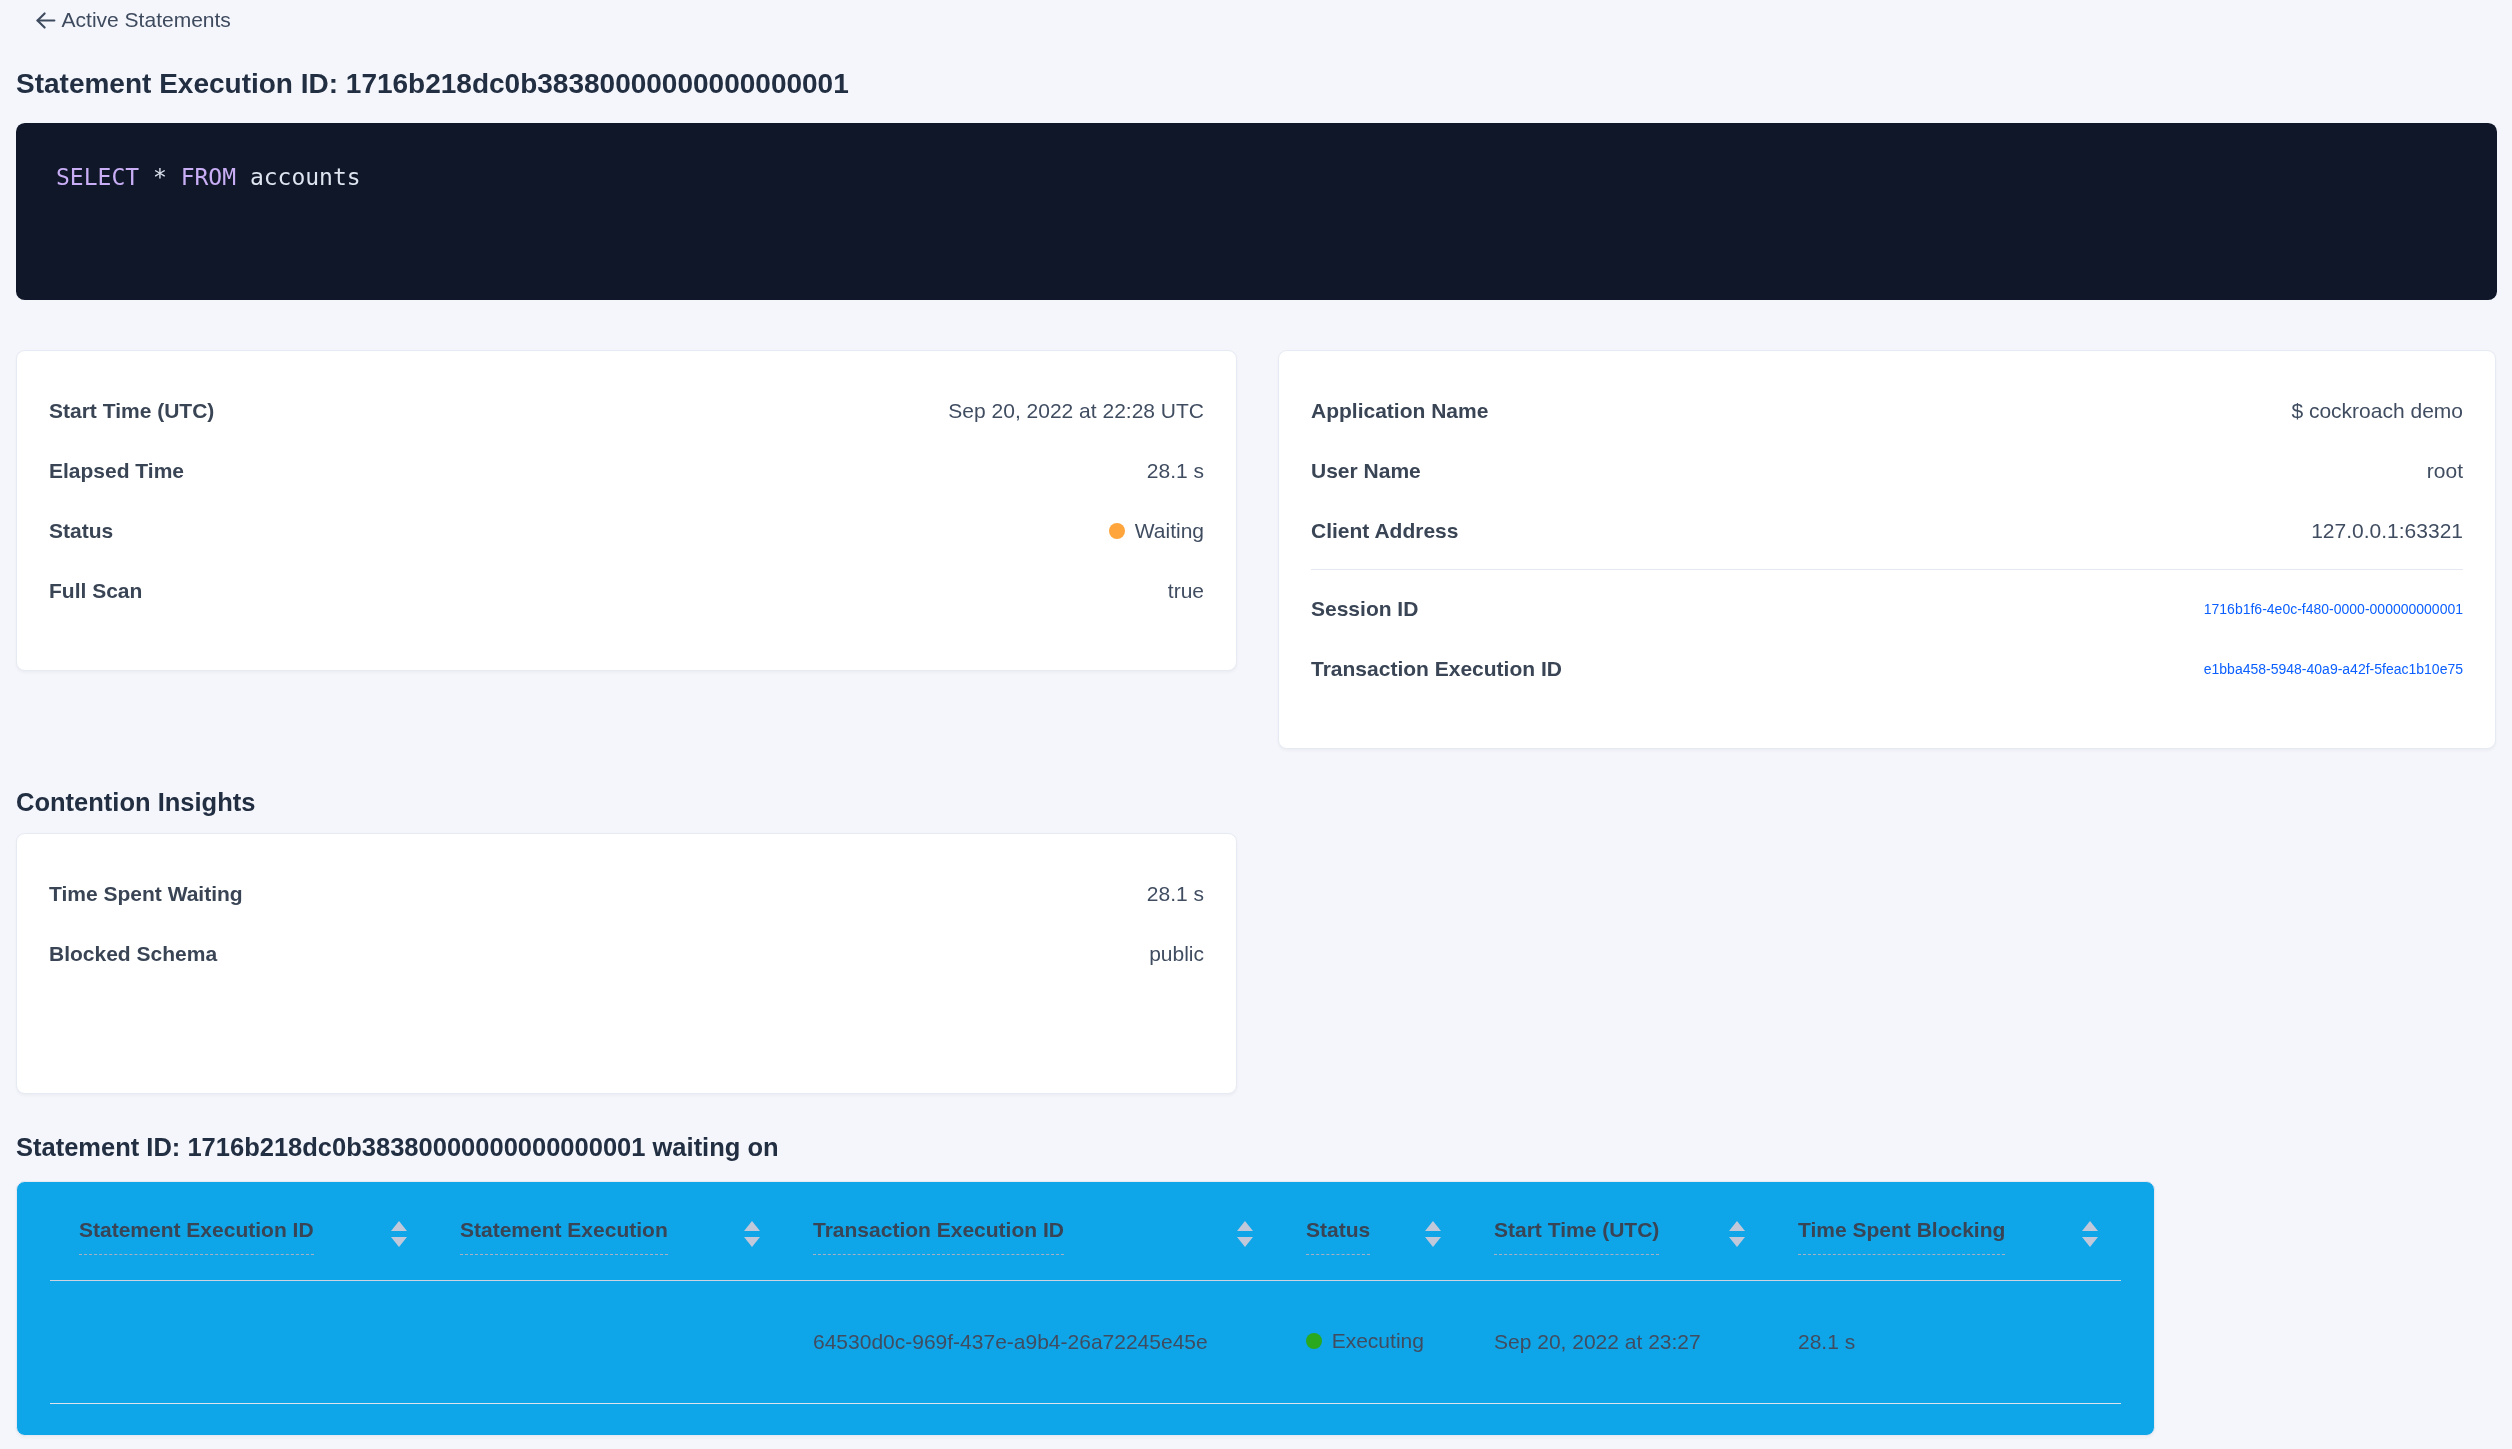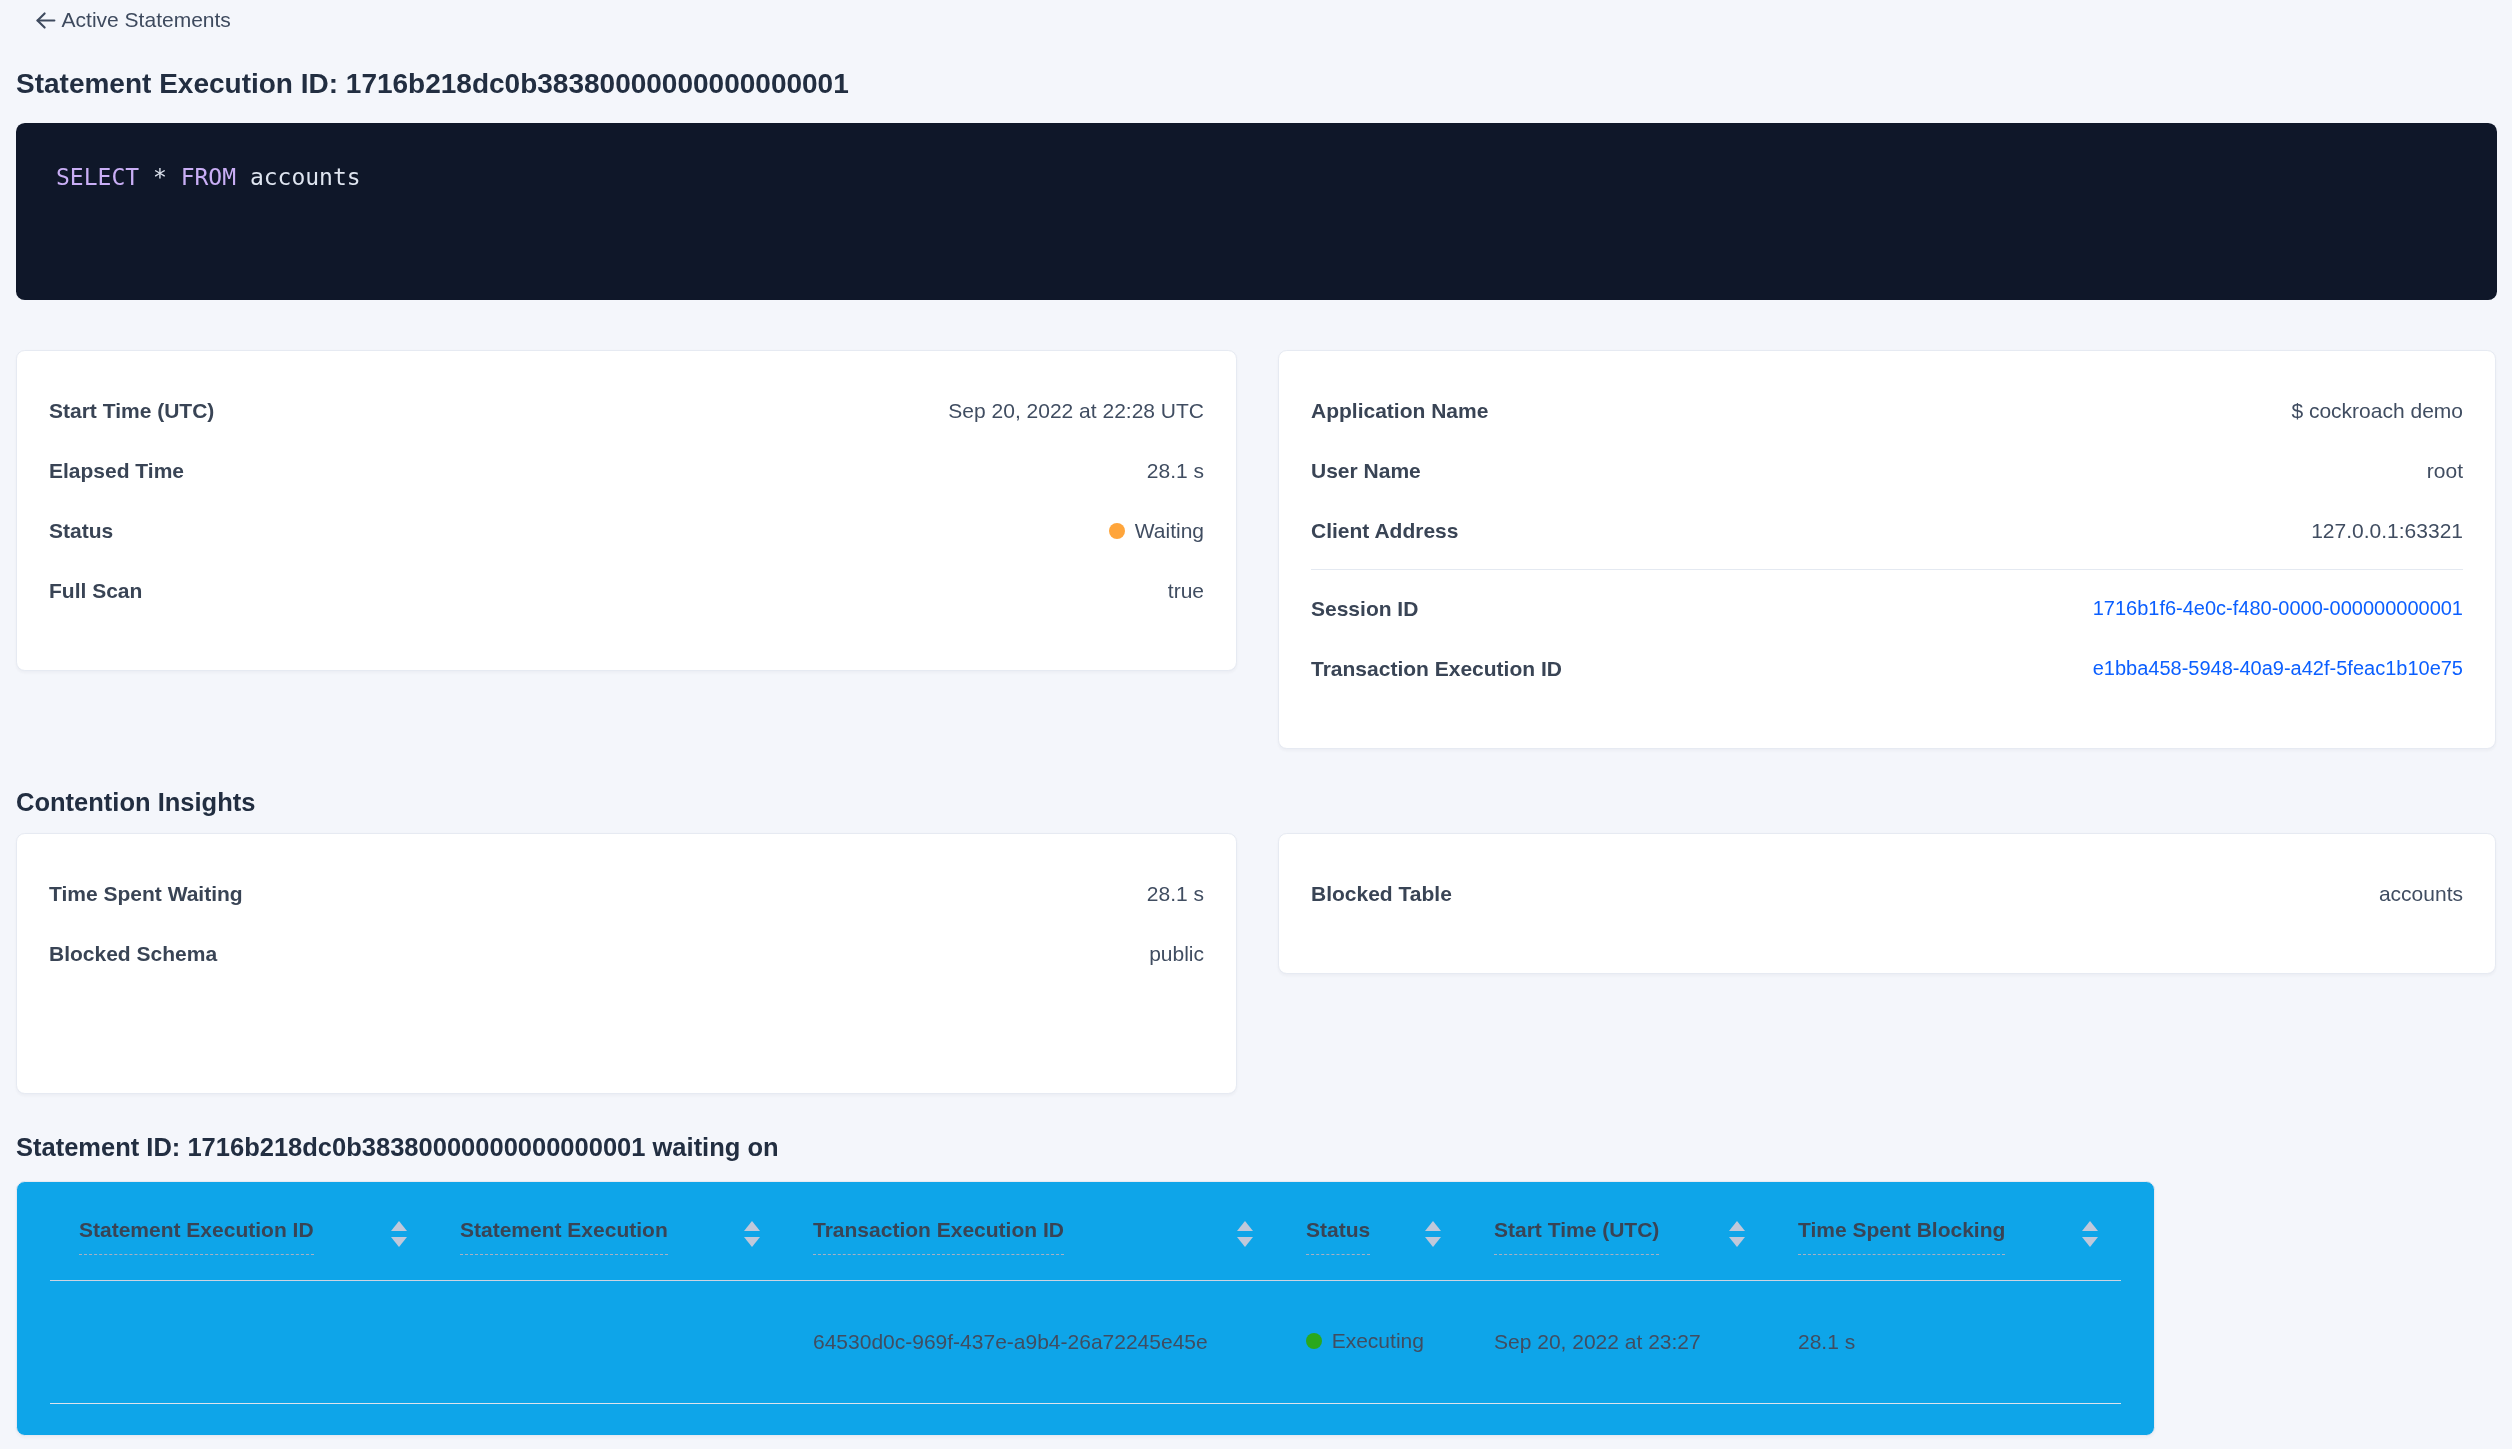--- a/index.html
+++ b/index.html
@@ -53,21 +53,21 @@
   .card-session    { width: 1221px; height: 399px; flex: 1; text-align: right; }
   .card-contention { width: 1221px; height: 261px; }
   .card-blocked    { flex: 1; height: 141px; }
 
   .kv-row {
     height: 60px; display: flex; align-items: center;
     justify-content: space-between;
   }
   .kv-label { font-size: 21px; font-weight: 700; color: #394455; }
   .kv-value { font-size: 21px; color: #404d61; }
-  .kv-link  { font-size: 20px; color: #0b5fff; text-decoration: none; cursor: pointer; }
+  .kv-link  { font-size: 14px; color: #0b5fff; text-decoration: none; cursor: pointer; }
   .divider  { height: 0.9px; background: #e4e9f1; margin: 8.8px 0; }
 
   .status-group { display: inline-flex; align-items: center; gap: 9.7px; }
   .dot { width: 16px; height: 16px; border-radius: 50%; display: inline-block; }
   .dot-waiting   { background: #ffa53b; }
   .dot-executing { background: #2aa81e; }
 
   
   .section-heading {
     font-size: 25.5px; font-weight: 700; color: #222e41; line-height: 32px;
@@ -198,26 +198,20 @@
       <div class="kv-row">
         <span class="kv-label">Time Spent Waiting</span>
         <span class="kv-value">28.1 s</span>
       </div>
       <div class="kv-row">
         <span class="kv-label">Blocked Schema</span>
         <span class="kv-value">public</span>
       </div>
     </section>
 
-    <section class="card card-blocked">
-      <div class="kv-row">
-        <span class="kv-label">Blocked Table</span>
-        <span class="kv-value">accounts</span>
-      </div>
-    </section>
 
   </div>
 
   <h2 class="section-heading h-waiting">Statement ID: 1716b218dc0b38380000000000000001 waiting on</h2>
 
   <section class="card table-card">
 
     <div class="tgrid thead">
       <div class="th">
         <span class="th-label">Statement Execution ID</span>

